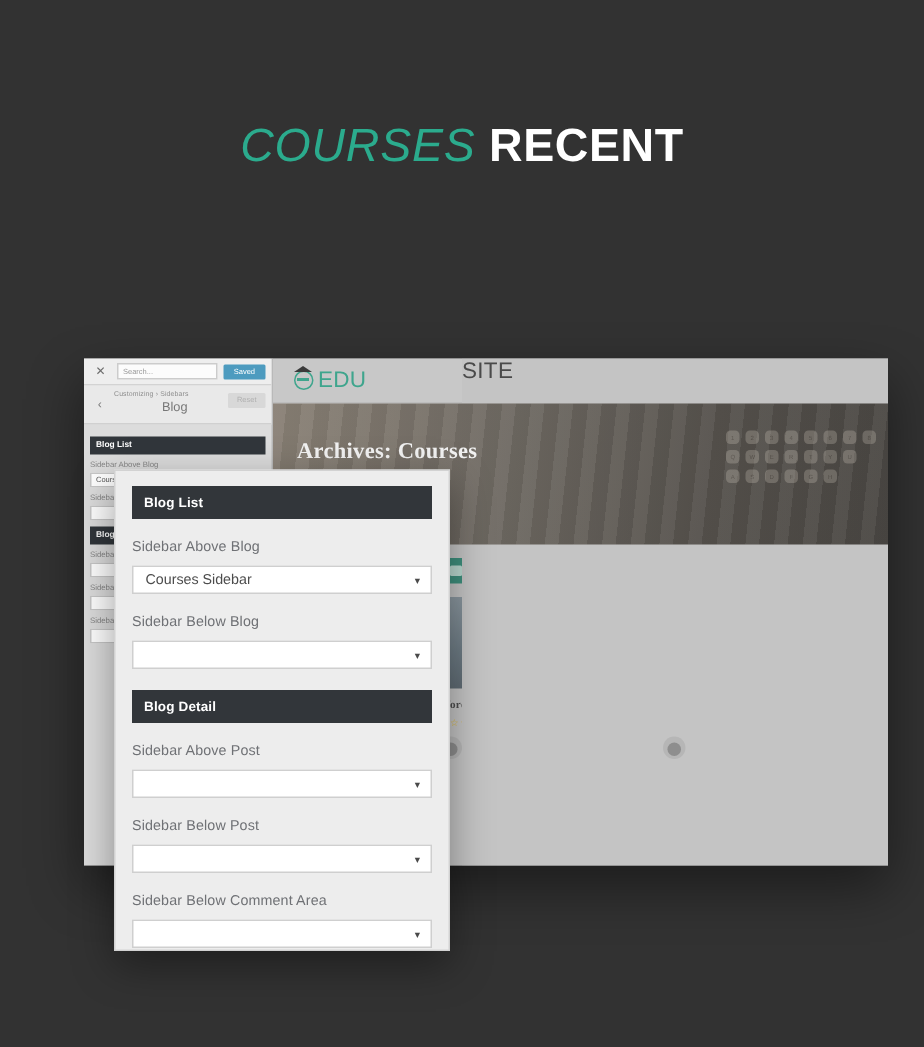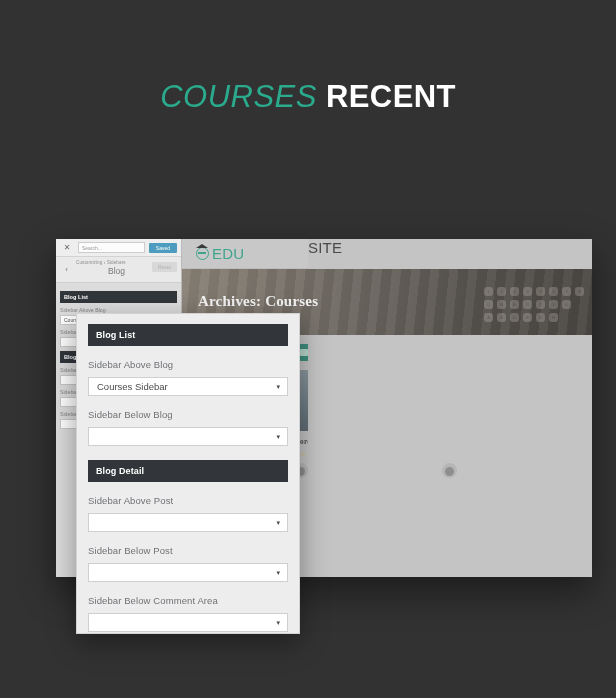--- a/index.html
+++ b/index.html
@@ -138,21 +138,21 @@
   .nav-menu {
     margin-left: auto; display: flex; align-items: center; gap: 14px;
   }
   .nav-item { font-size: 6.2px; color: #6e6e6e; letter-spacing: .2px; white-space: nowrap; }
   .nav-item.active { color: #3fa58d; }
   .nav-item .car { font-size: 5px; margin-left: 1.5px; }
   .nav-search { font-size: 7px; color: #6e6e6e; }
 
   
   .hero {
-    position: relative; height: 66px; overflow: hidden;
+    position: relative; height: 94px; overflow: hidden;
     background: linear-gradient(100deg,#8a8176 0%,#6f6a63 38%,#56524d 70%,#4a4743 100%);
   }
   .hero::before {
     content: ""; position: absolute; inset: 0;
     background:
       repeating-linear-gradient(96deg, rgba(255,255,255,.045) 0 9px, rgba(0,0,0,.05) 9px 19px);
   }
   .hero-keys { position: absolute; right: 8px; top: 18px; opacity: .22; }
   .hero-keys .krow { display: flex; gap: 4px; margin-bottom: 4px; }
   .hero-keys .key {

